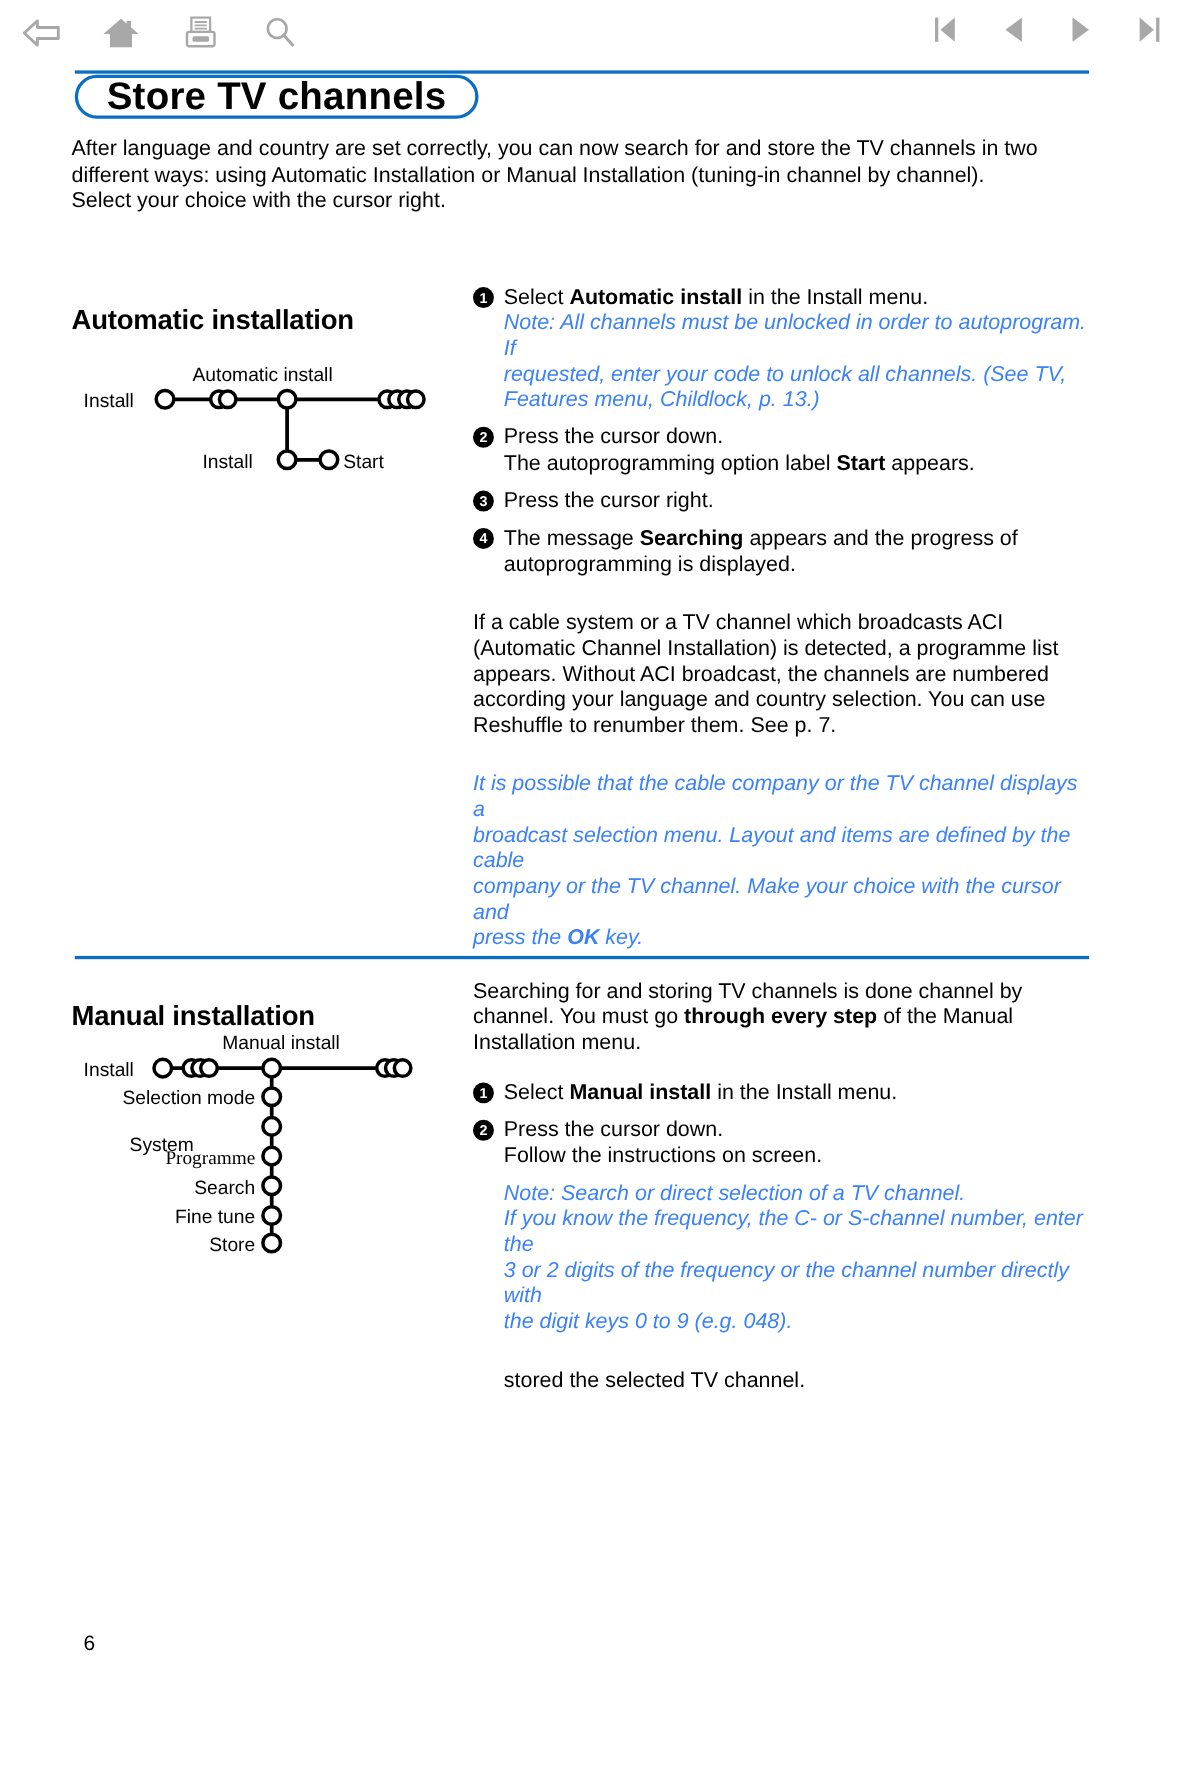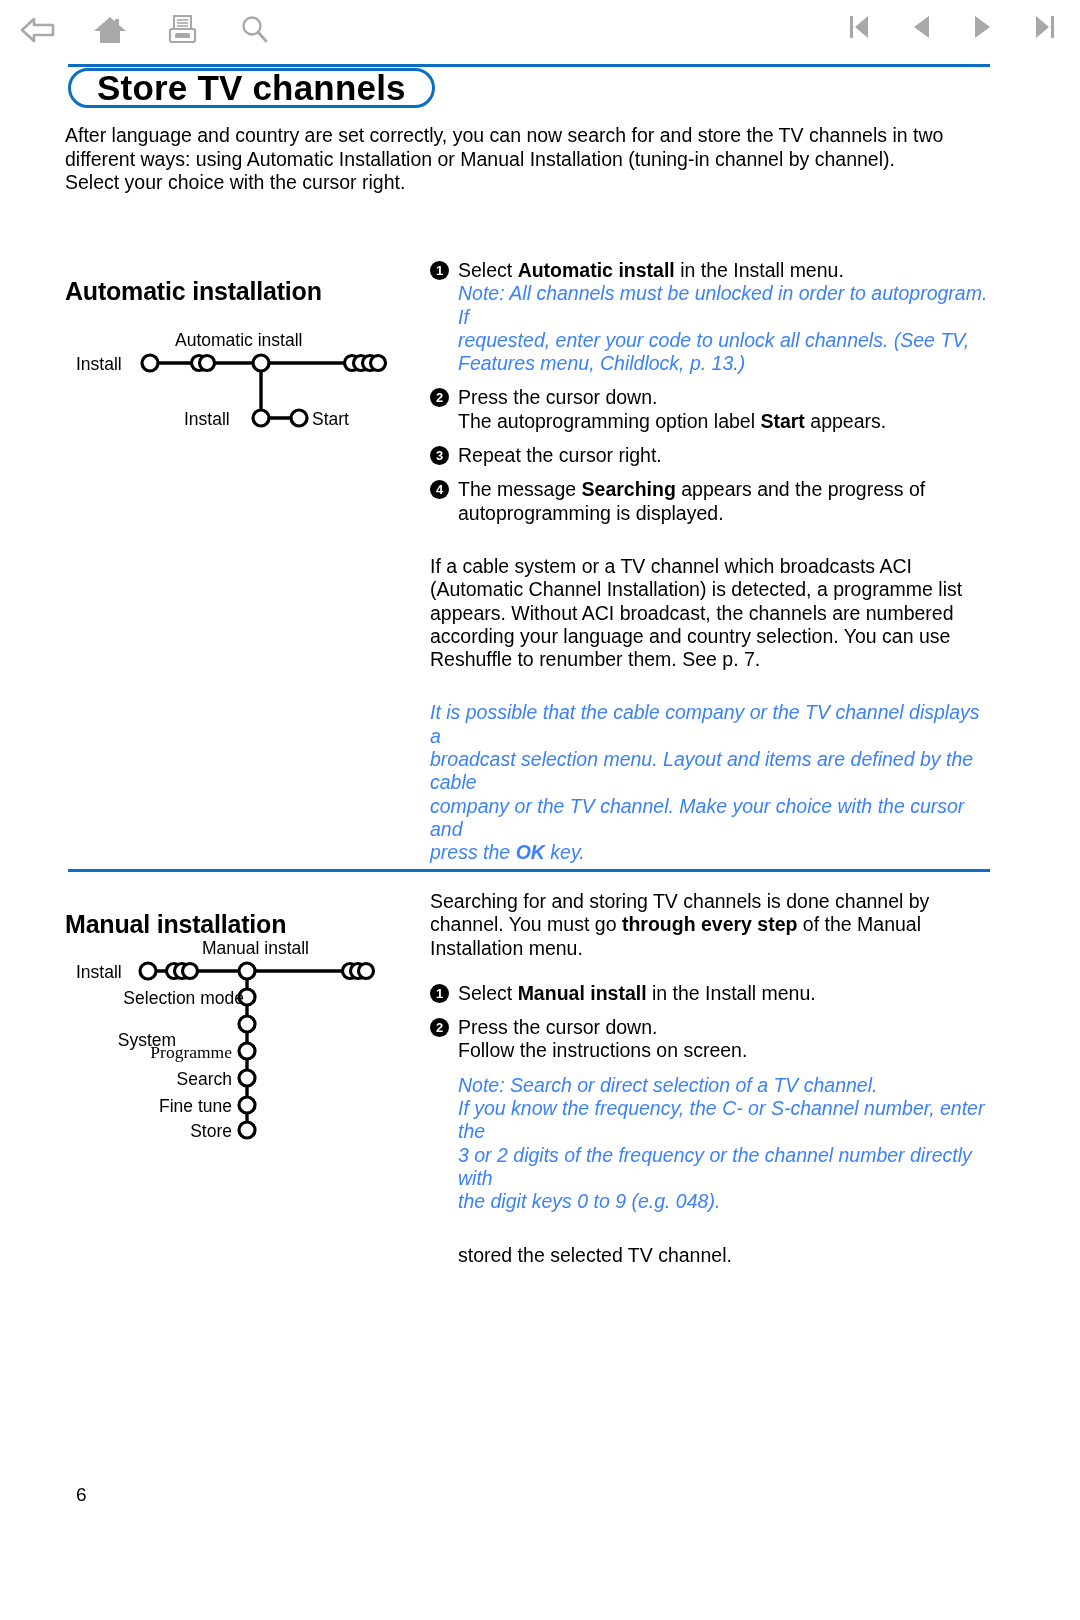--- a/index.html
+++ b/index.html
@@ -298,21 +298,21 @@
   <div class="step">
     <span class="bullet">2</span>
     <div class="para">Press the cursor down.</div>
     <div class="para"><span>The autoprogramming option label </span><b>Start</b><span> appears.</span></div>
   </div>
 
   <div class="gap-sm"></div>
 
   <div class="step">
     <span class="bullet">3</span>
-    <div class="para">Repeat the cursor right.</div>
+    <div class="para">Press the cursor right.</div>
   </div>
 
   <div class="gap-sm"></div>
 
   <div class="step">
     <span class="bullet">4</span>
     <div class="para"><span>The message </span><b>Searching</b><span> appears and the progress of</span></div>
     <div class="para">autoprogramming is displayed.</div>
   </div>
 
@@ -360,21 +360,21 @@
     <circle cx="185" cy="67" r="8" fill="#fff" stroke="#000" stroke-width="3.2"></circle>
     <circle cx="185" cy="94" r="8" fill="#fff" stroke="#000" stroke-width="3.2"></circle>
     <circle cx="185" cy="121" r="8" fill="#fff" stroke="#000" stroke-width="3.2"></circle>
     <circle cx="185" cy="148" r="8" fill="#fff" stroke="#000" stroke-width="3.2"></circle>
     <circle cx="185" cy="175" r="8" fill="#fff" stroke="#000" stroke-width="3.2"></circle>
     <circle cx="185" cy="200" r="8" fill="#fff" stroke="#000" stroke-width="3.2"></circle>
   </svg>
   <div class="dg-label" style="left:140px; top:8px;">Manual install</div>
   <div class="dg-label" style="left:14px; top:32px;">Install</div>
 
-  <div class="dg-label" style="left:12px; top:58px; width:170px; text-align:right;">Selection mode</div>
+  <div class="dg-label" style="left:0px; top:58px; width:170px; text-align:right;">Selection mode</div>
   <div class="dg-label" style="left:0px; top:100px; width:170px; text-align:center;">System</div>
   <div class="dg-label" style="left:0px; top:112px; width:170px; text-align:right;font-family:Liberation Serif, serif;">Programme</div>
   <div class="dg-label" style="left:0px; top:139px; width:170px; text-align:right;">Search</div>
   <div class="dg-label" style="left:0px; top:166px; width:170px; text-align:right;">Fine tune</div>
   <div class="dg-label" style="left:0px; top:191px; width:170px; text-align:right;">Store</div>
 </div>
 
 <div class="col-right" id="manual-col">
 
   <div>

